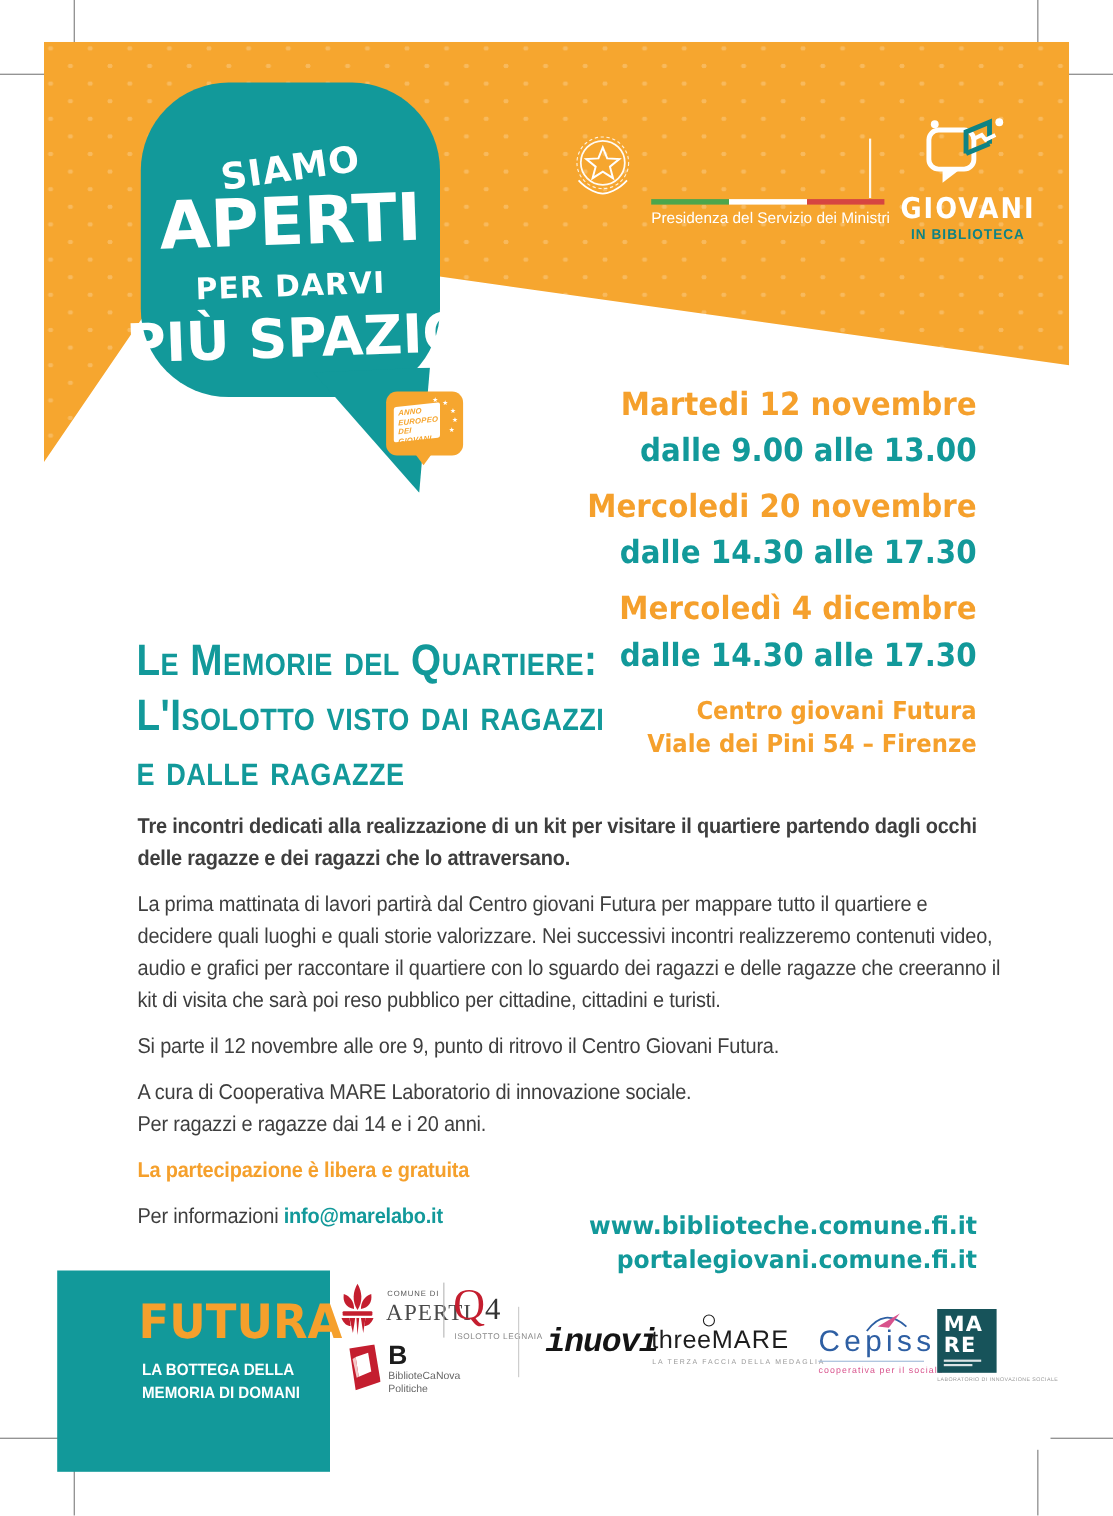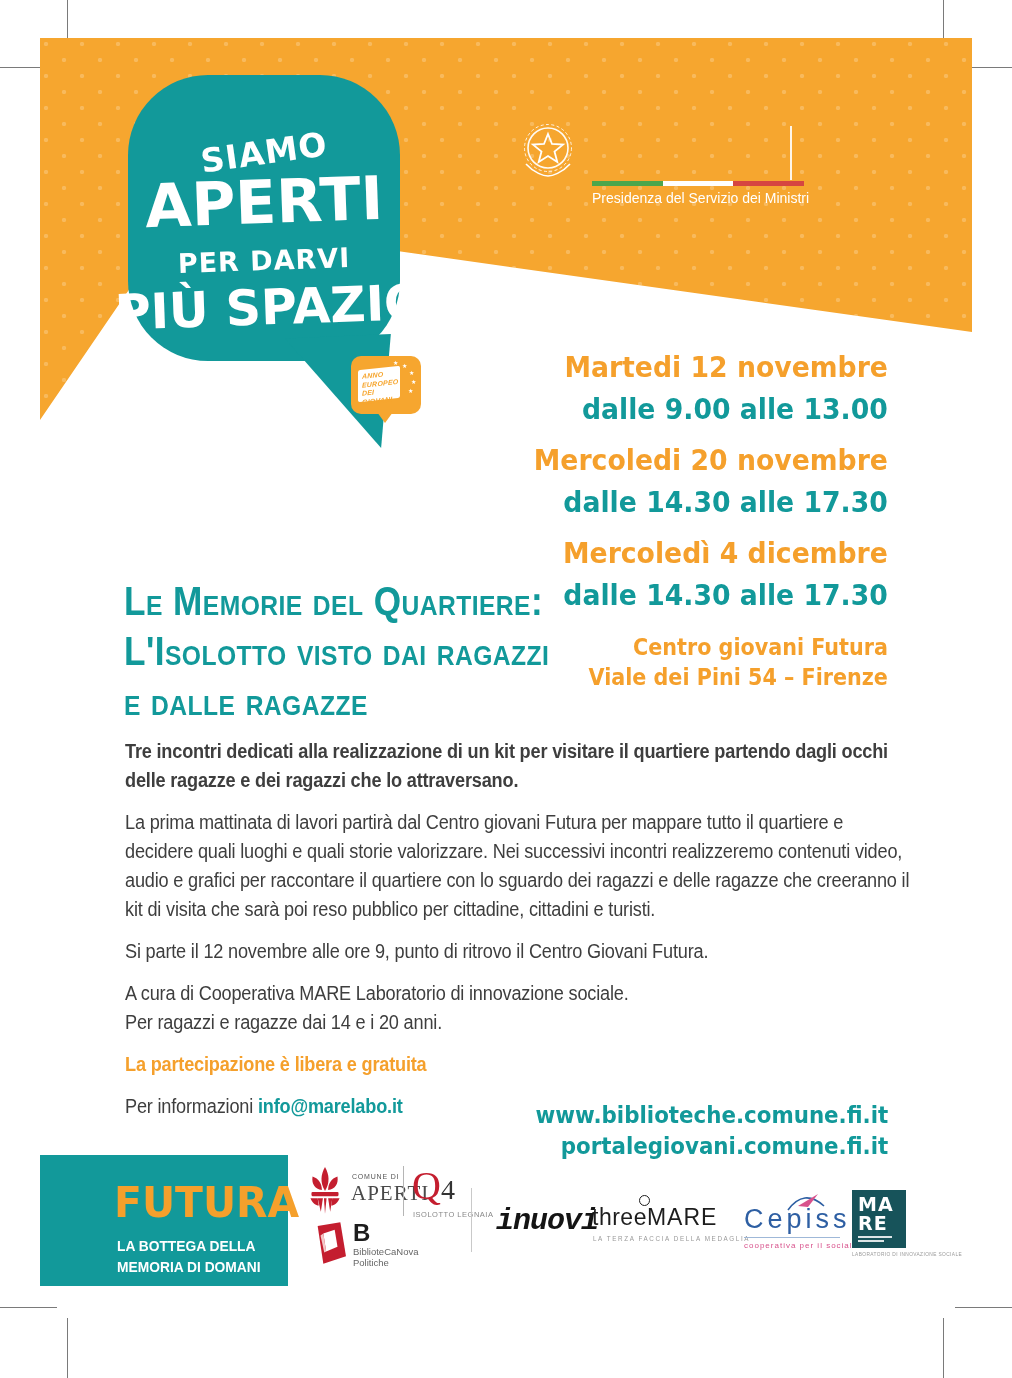--- a/index.html
+++ b/index.html
@@ -63,21 +63,21 @@
     transform:scaleX(.93);transform-origin:top left;}
   .body-copy p{margin:0 0 13px 0;}
   .intro{font-weight:700;}
   .prewrap{white-space:pre-line;}
   .highlight{color:#F5A02C;font-weight:700;}
   .email{color:#12999A;font-weight:700;}
   
   .links{position:absolute;right:124px;top:1100px;text-align:right;color:#12999A;
     font-weight:800;font-size:22.5px;line-height:31px;font-family:"DejaVu Sans",sans-serif;transform:scaleX(.95);transform-origin:top right;}
   
-  .futura-block{position:absolute;left:40px;top:1155px;width:248px;height:131px;background:#12999A;}
+  .futura-block{position:absolute;left:52px;top:1155px;width:248px;height:183px;background:#12999A;}
   .futura-name{position:absolute;left:74px;top:22px;color:#F5A02C;
     font-family:"DejaVu Sans",sans-serif;font-weight:800;font-size:43px;transform:scaleX(.95);transform-origin:left;}
   .futura-tag{position:absolute;left:77px;top:80px;color:#fff;font-weight:800;font-size:15px;
     line-height:21px;white-space:pre-line;transform:scaleX(.92);transform-origin:left;}
   .flogo{position:absolute;}
   .fdivider{position:absolute;width:1px;background:#b5b5b5;}
   .comunedi{font-size:7px;color:#555;letter-spacing:.8px;}
   .firenze{font-family:"Liberation Serif",serif;font-size:21px;color:#4a4a4a;letter-spacing:1px;}
   .qQ{font-family:"Liberation Serif",serif;font-size:40px;color:#C41E2F;}
   .q4n{font-family:"Liberation Serif",serif;font-size:28px;color:#333;}
@@ -130,20 +130,35 @@
         <circle cx="32" cy="32" r="23.5" stroke-width="1" stroke-dasharray="3 2.4" opacity=".85"></circle>
         <path d="M32 18 L36 28 L47 28.6 L38.5 35.5 L41.3 46 L32 40 L22.7 46 L25.5 35.5 L17 28.6 L28 28 Z" stroke-width="1.8"></path>
         <path d="M10 48 C18 57 28 60 32 60 C36 60 46 57 54 48" stroke-width="1.6"></path>
       </svg>
     </div>
     <div class="tricolor"></div>
     <div class="dip-sub">Presidenza del Servizio dei Ministri</div>
 
     <div class="v-divider"></div>
 
+    <div class="gib">
+      <span>
+        <svg viewBox="0 0 96 72" width="86" height="64">
+          <circle cx="14" cy="10" r="4" fill="#ffffff"></circle>
+          <circle cx="80" cy="8" r="4" fill="#ffffff"></circle>
+          <rect x="8" y="16" width="46" height="40" rx="10" stroke="#ffffff" stroke-width="5" fill="none"></rect>
+          <path d="M22 56 L22 70 L40 56 Z" fill="#ffffff"></path>
+          <path d="M46 40 V18 L70 8 V30" stroke="#0E8384" stroke-width="5" fill="none"></path>
+          <path d="M46 40 L70 30" stroke="#0E8384" stroke-width="5"></path>
+          <path d="M52 26 L62 21 L66 26 L76 21" stroke="#ffffff" stroke-width="4" fill="none"></path>
+        </svg>
+      </span>
+      <div class="gib-title">GIOVANI</div>
+      <div class="gib-sub">IN BIBLIOTECA</div>
+    </div>
 
     <div class="eu-badge">
       <span class="eu-star" style="left:42px;top:3px;">★</span>
       <span class="eu-star" style="left:51px;top:6px;">★</span>
       <span class="eu-star" style="left:58px;top:13px;">★</span>
       <span class="eu-star" style="left:60px;top:22px;">★</span>
       <span class="eu-star" style="left:57px;top:31px;">★</span>
       <div class="eu-inner">
         <div class="eu-text">ANNO
 EUROPEO

